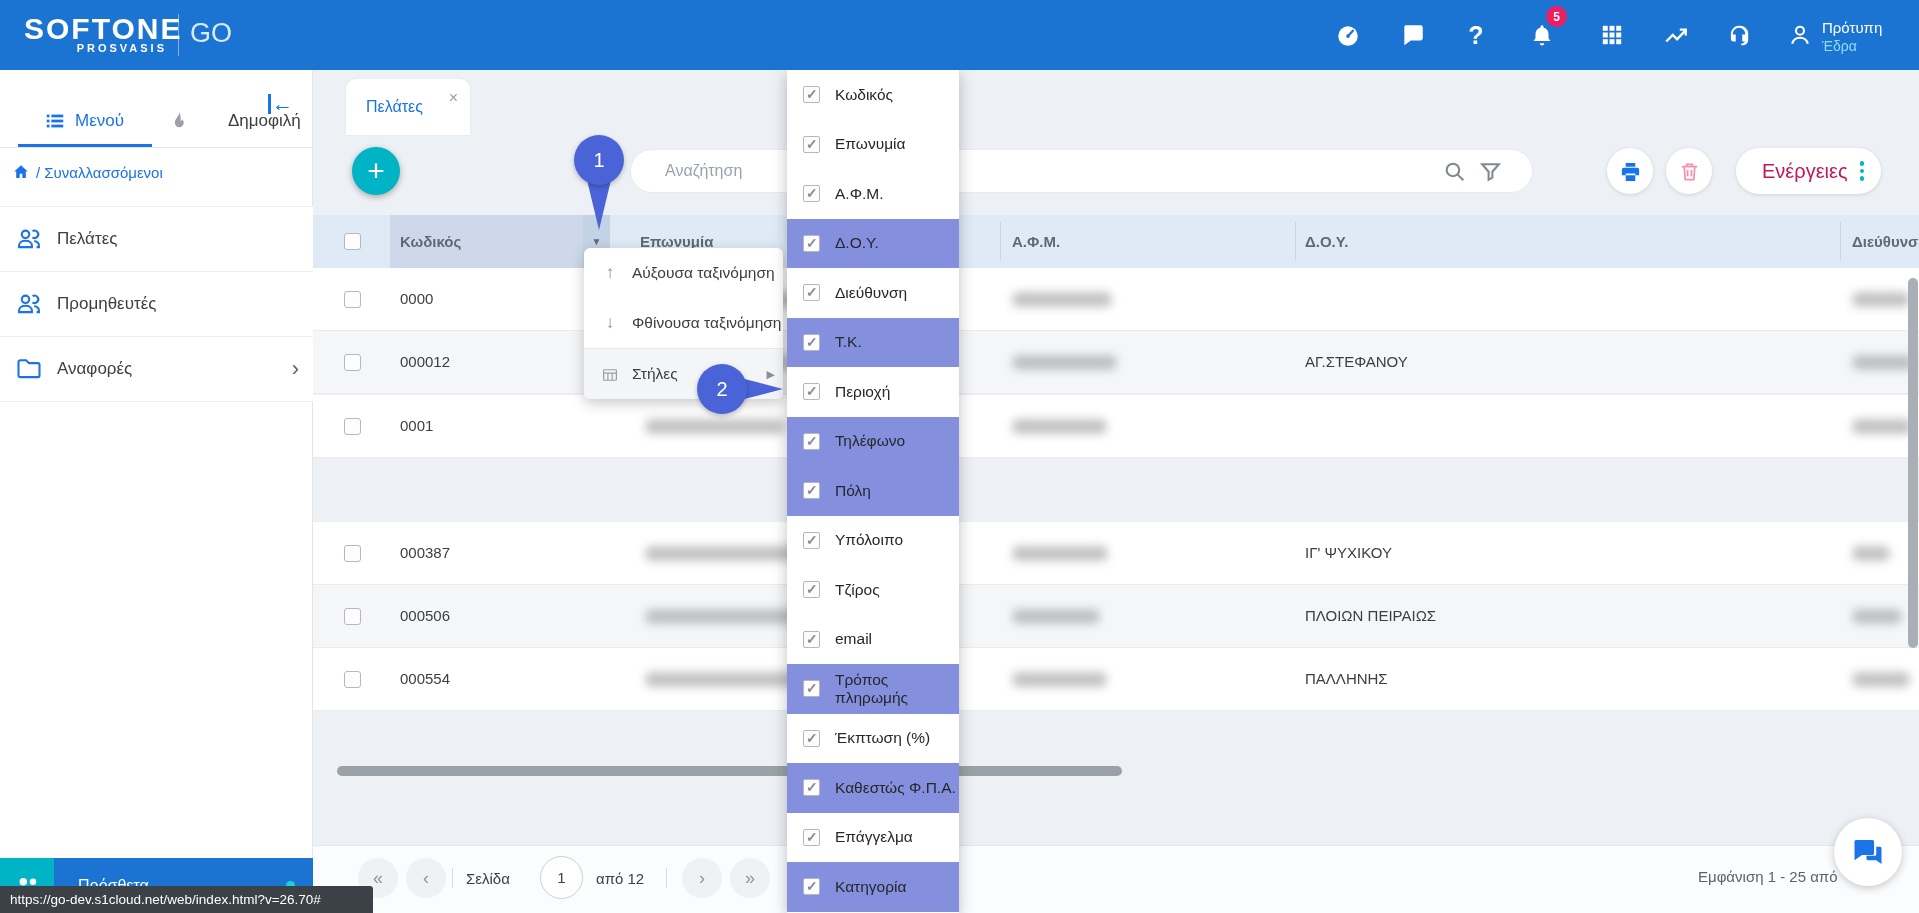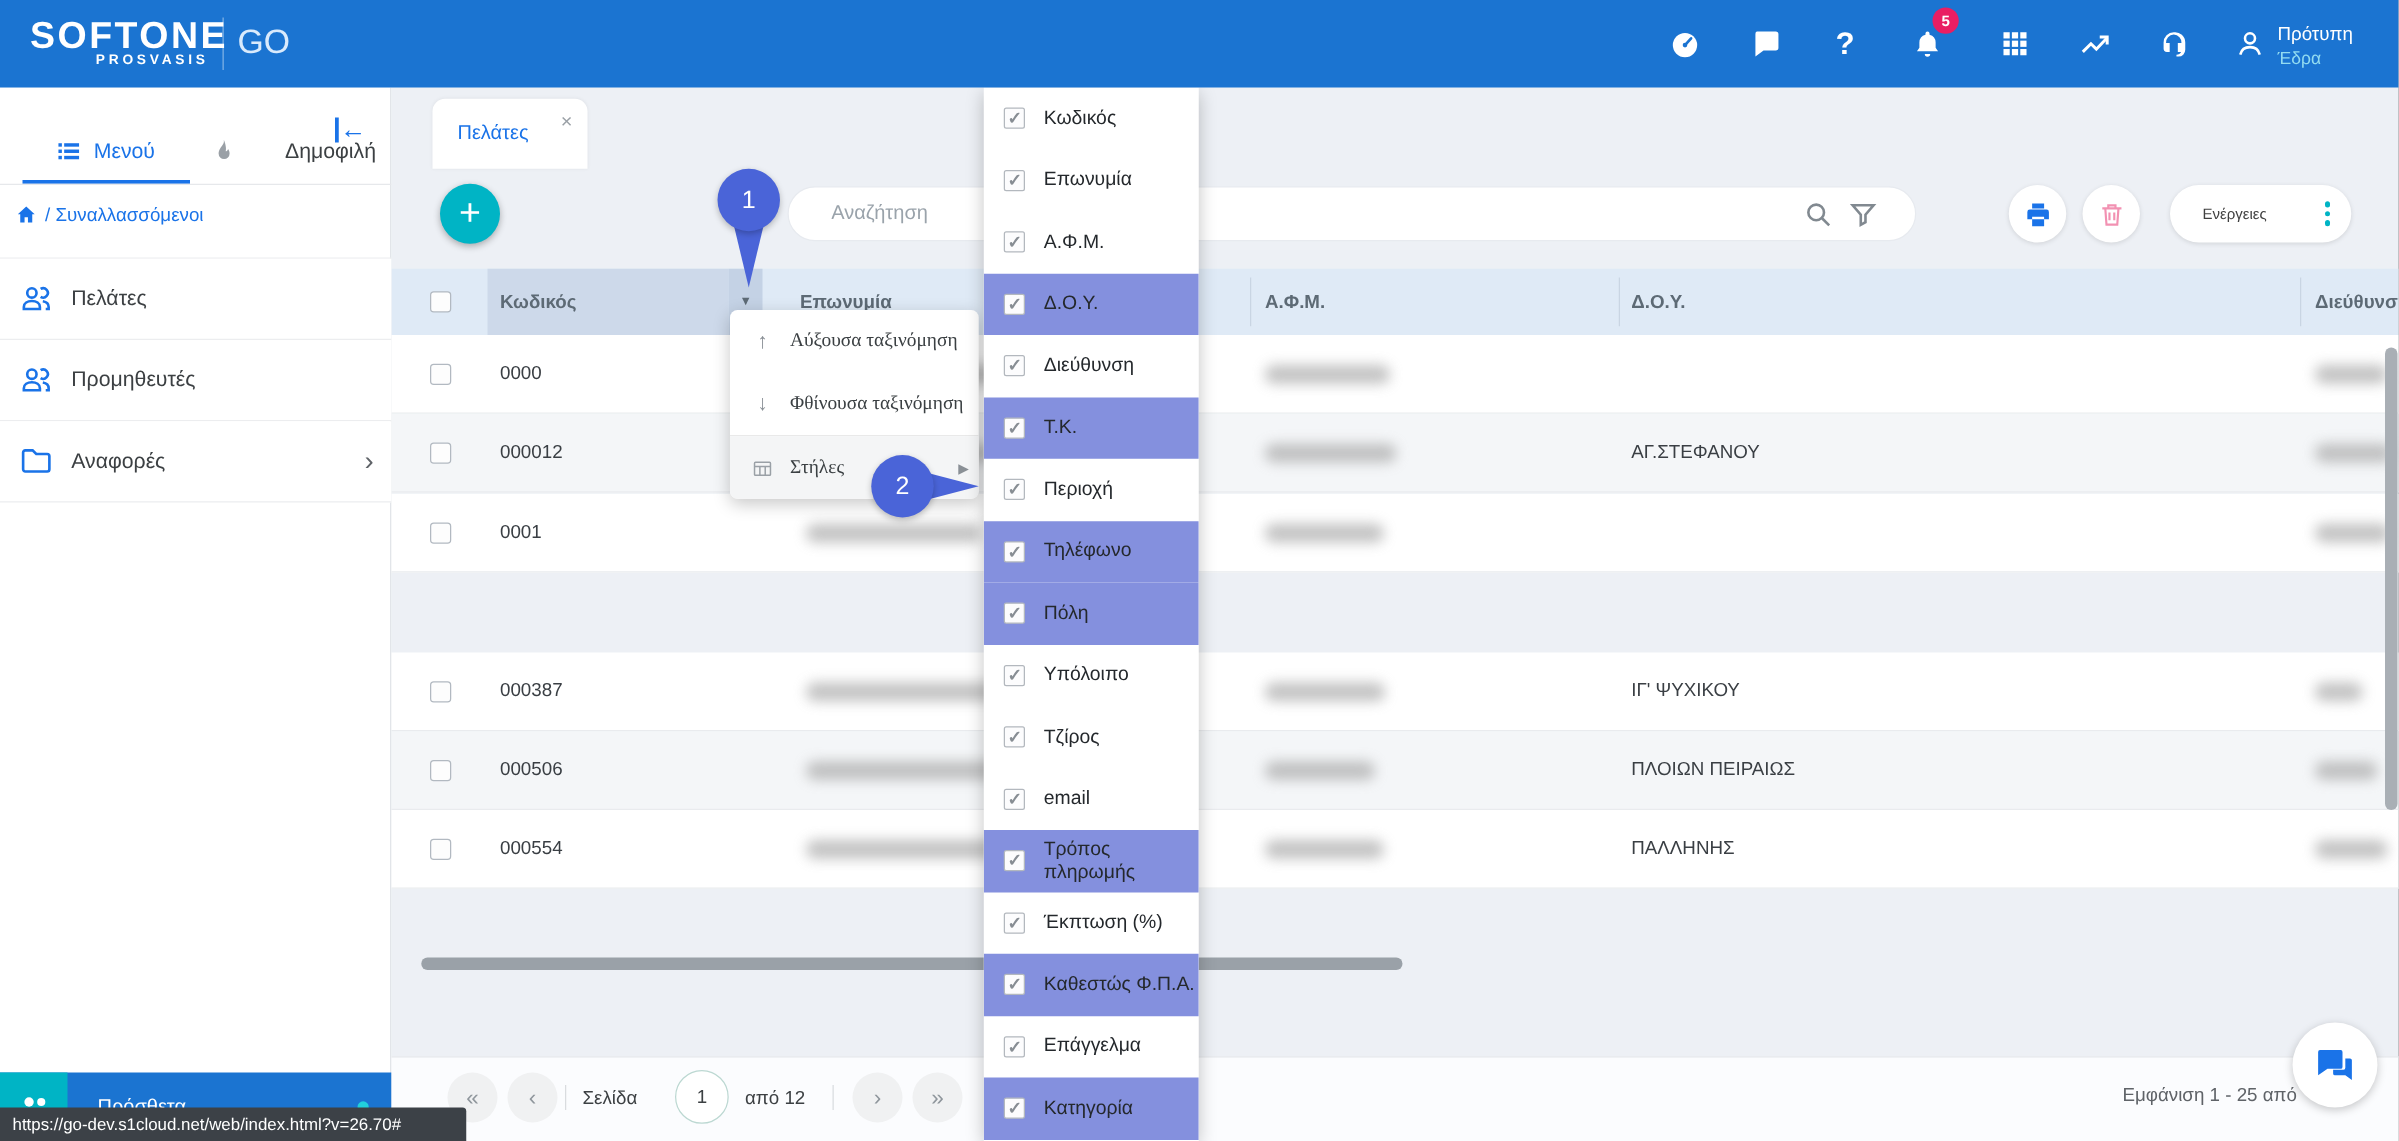--- a/index.html
+++ b/index.html
@@ -49,21 +49,21 @@
   .ctab .t { position:absolute; left:20px; top:19px; color:#1a73e8; font-size:16px; }
   .ctab .x { position:absolute; right:12px; top:10px; color:#9aa0a6; font-size:16px; cursor:pointer; }
   .fab { left:352px; top:147px; width:48px; height:48px; border-radius:50%; background:#00b4c5; color:#fff; font-size:30px; display:flex; align-items:center; justify-content:center; box-shadow:0 2px 6px rgba(0,0,0,.3); cursor:pointer; z-index:2; }
   .searchpill { left:630px; top:149px; width:903px; height:44px; background:#fff; border:1px solid #e7eaef; border-radius:22px; z-index:2; }
   .searchpill input { position:absolute; left:34px; top:0; width:780px; height:42px; border:none; outline:none; font-size:16px; color:#3c4043; background:transparent; font-family:"Liberation Sans",sans-serif; }
   .searchpill input::placeholder { color:#9aa3ab; }
   .sp-ic { position:absolute; top:9px; width:25px; height:25px; cursor:pointer; }
   .circbtn { top:148px; width:46px; height:46px; border-radius:50%; background:#fff; box-shadow:0 1px 4px rgba(0,0,0,.12); display:flex; align-items:center; justify-content:center; cursor:pointer; z-index:2; }
   .circbtn svg { width:23px; height:23px; }
   .actions { left:1736px; top:148px; width:145px; height:46px; background:#fff; border-radius:23px; box-shadow:0 1px 4px rgba(0,0,0,.12); display:flex; align-items:center; cursor:pointer; z-index:2; }
-  .actions .al { margin-left:26px; font-size:12px; color:#404040; }
+  .actions .al { margin-left:26px; font-size:20px; color:#be185d; }
   .kebab { position:absolute; right:17px; top:13px; display:flex; flex-direction:column; gap:3px; }
   .kebab i { width:4.5px; height:4.5px; border-radius:50%; background:#00b4c5; }
 
   
   .thead { left:313px; top:215px; width:1606px; height:53px; background:#dfeaf6; z-index:1; }
   .th { position:absolute; top:0; height:53px; display:flex; align-items:center; font-size:15px; font-weight:600; color:#5d6a75; }
   .hcb, .rcb { position:absolute; width:17px; height:17px; border:1.5px solid #b2b9c1; border-radius:3px; background:#fdfdfd; cursor:pointer; }
   .kodcell { position:absolute; left:77px; top:0; width:193px; height:53px; background:#cdd9ea; }
   .arrcell { position:absolute; left:270px; top:0; width:27px; height:53px; background:#c4d2e5; display:flex; align-items:center; justify-content:center; color:#5d6a75; font-size:10px; cursor:pointer; }
   .hsep { position:absolute; top:7px; width:1px; height:39px; background:#c9d5e3; }
@@ -83,21 +83,21 @@
   .pinput { position:absolute; left:227px; top:10px; width:43px; height:43px; border-radius:50%; border:1px solid #bcd8d2; background:#fff; text-align:center; font-size:15px; color:#3c4043; outline:none; font-family:"Liberation Sans",sans-serif; }
   .showing { left:1698px; top:868px; font-size:15px; color:#5f6368; z-index:1; }
   .chatfab { left:1834px; top:818px; width:68px; height:68px; border-radius:50%; background:#fff; box-shadow:0 2px 8px rgba(0,0,0,.22); display:flex; align-items:center; justify-content:center; cursor:pointer; z-index:6; }
   .chatfab svg { width:36px; height:36px; }
 
   
   .sortmenu { left:584px; top:248px; width:199px; background:#fff; border-radius:6px; box-shadow:0 4px 14px rgba(0,0,0,.22); z-index:10; overflow:hidden; }
   .smitem { position:relative; height:50px; display:flex; align-items:center; cursor:pointer; font-size:15.5px; color:#3b4043; }
   .smitem .ic { width:20px; margin-left:16px; color:#8a9096; font-size:17px; text-align:center; }
   .smitem .ic svg { width:18px; height:18px; vertical-align:middle; }
-  .smitem .ml { margin-left:12px;font-family:Liberation Serif, serif; }
+  .smitem .ml { margin-left:12px; }
   .smitem .sub { position:absolute; right:8px; color:#8a9096; font-size:11px; }
   .smdiv { height:1px; background:#e9e9e9; }
   .smitem.hov { background:#f4f5f6; }
 
   
   .colmenu { left:787px; top:70px; width:172px; height:843px; background:#fff; box-shadow:0 4px 14px rgba(0,0,0,.25); z-index:11; overflow:hidden; }
   .citem { position:relative; height:49.5px; display:flex; align-items:center; cursor:pointer; }
   .citem.hl { background:#8490de; }
   .ccb { width:17px; height:17px; margin-left:16px; border:1px solid #b3b8be; border-radius:2px; background:#fcfcfd; position:relative; flex:none; }
   .ccb::after { content:"✓"; position:absolute; left:2px; top:-1px; color:#878d93; font-size:14px; font-weight:bold; }

